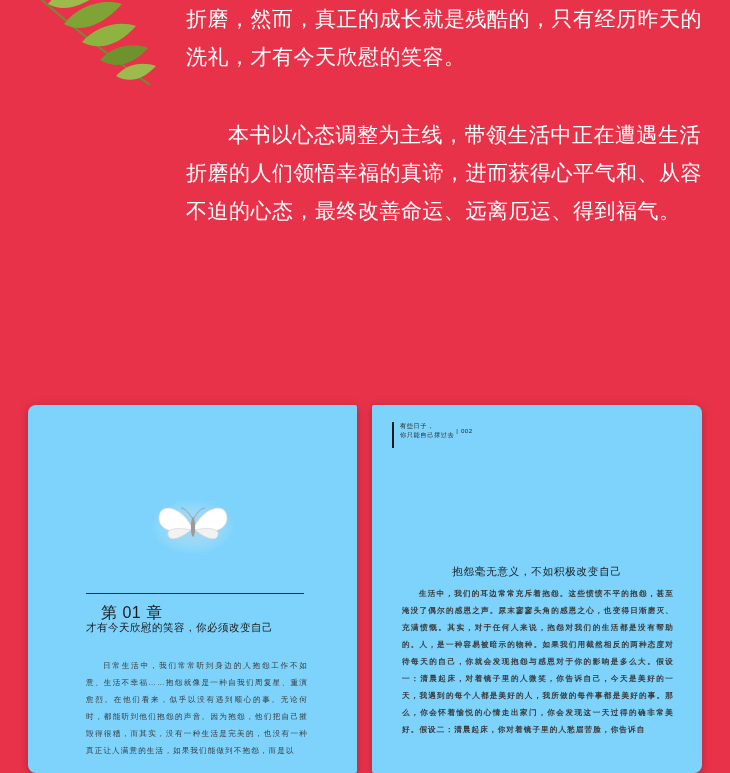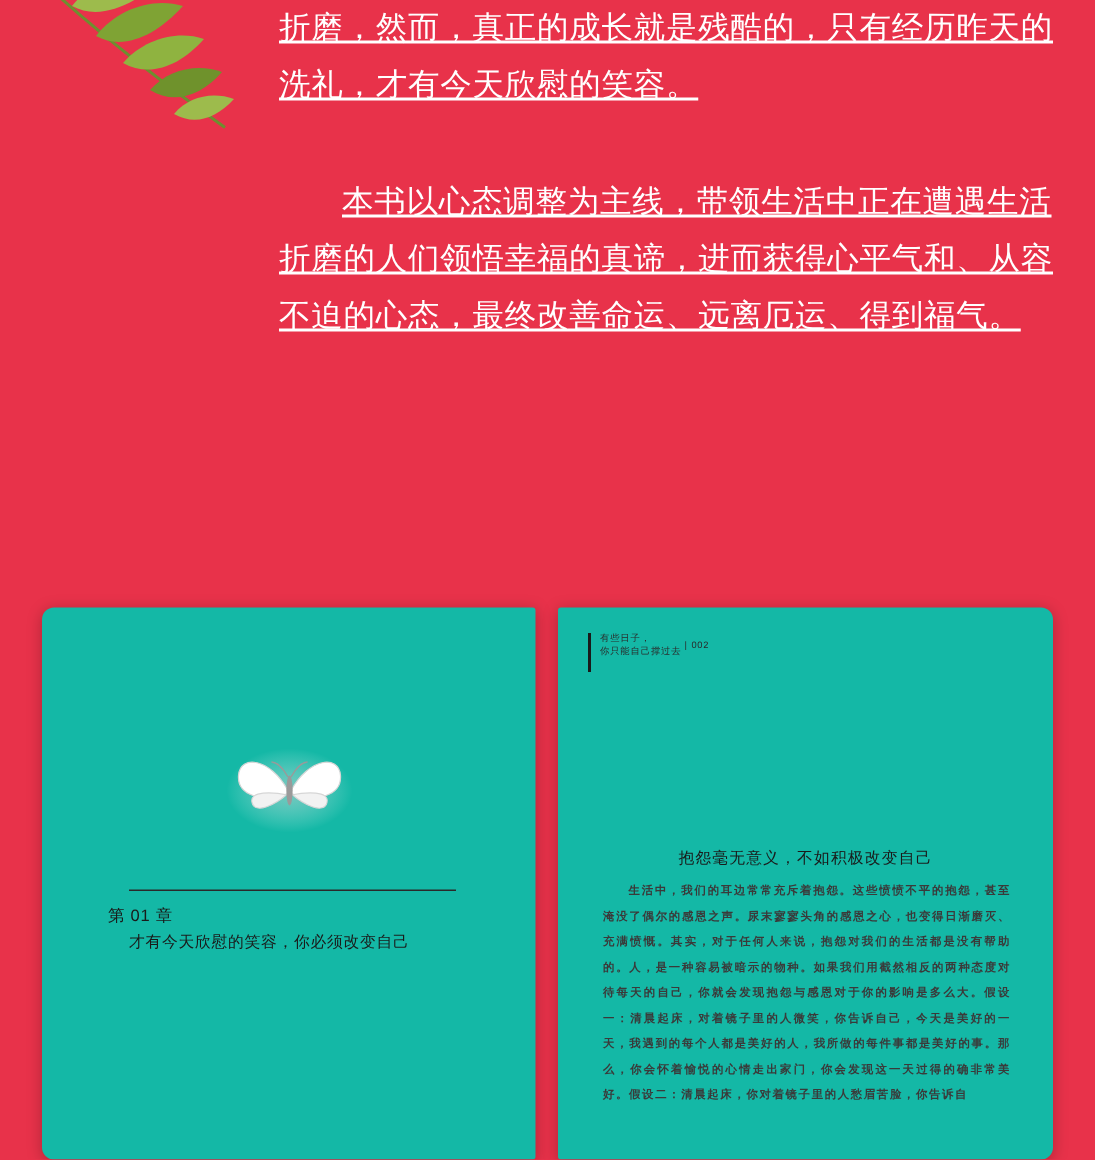--- a/index.html
+++ b/index.html
@@ -31,40 +31,39 @@
     left: 186px;
     top: 0;
     width: 520px;
     color: #ffffff;
     font-size: 21px;
     line-height: 38px;
     letter-spacing: 0.5px;
   }
   .promo p {
     margin: 0;
-    text-decoration: underline;
   }
   .promo p.indent {
     text-indent: 42px;
     margin-top: 40px;
   }
 
   
   .spread {
     position: absolute;
     left: 0;
     top: 405px;
     width: 730px;
     height: 368px;
   }
 
   .page {
     position: absolute;
     top: 0;
-    background: #14b8a6;
+    background: #7dd3fc;
     height: 368px;
     box-shadow: 0 2px 10px rgba(0,0,0,0.25);
   }
   .page.left {
     left: 28px;
     width: 329px;
     border-radius: 8px 2px 2px 8px;
   }
   .page.right {
     left: 372px;
@@ -86,23 +85,23 @@
 
   .chapter-rule {
     position: absolute;
     left: 58px;
     top: 188px;
     width: 218px;
     border-top: 1px solid #2a2a2a;
   }
   .chapter-no {
     position: absolute;
-    left: 44px;
+    left: 73px;
     top: 198px;
-    font-size: 11px;
+    font-size: 16px;
     color: #1a1a1a;
     letter-spacing: 0.5px;
   }
   .chapter-title {
     position: absolute;
     left: 58px;
     top: 216px;
     font-size: 10.5px;
     color: #1a1a1a;
     letter-spacing: 0.5px;
@@ -230,20 +229,23 @@
         <ellipse cx="43" cy="30" rx="2.1" ry="10" fill="#9a9a9a"></ellipse>
         <path d="M42 21 C 38 14, 34 11, 31 11" stroke="#9a9a9a" stroke-width="0.9" fill="none"></path>
         <path d="M44 21 C 48 14, 52 11, 55 11" stroke="#9a9a9a" stroke-width="0.9" fill="none"></path>
       </svg>
     </div>
 
     <div class="chapter-rule"></div>
     <div class="chapter-no">第 01 章</div>
     <div class="chapter-title">才有今天欣慰的笑容，你必须改变自己</div>
 
+    <div class="body-left">
+      <p class="indent">日常生活中，我们常常听到身边的人抱怨工作不如意、生活不幸福……抱怨就像是一种自我们周复星、重演愈烈。在他们看来，似乎以没有遇到顺心的事。无论何时，都能听到他们抱怨的声音。因为抱怨，他们把自己摧毁得很糟，而其实，没有一种生活是完美的，也没有一种真正让人满意的生活，如果我们能做到不抱怨，而是以</p>
+    </div>
   </div>
 
   <div class="page right">
     <div class="folio">
       <div class="folio-bar"></div>
       <div class="folio-row">
         <div class="folio-text">
           <div>有些日子，</div>
           <div>你只能自己撑过去</div>
         </div>

